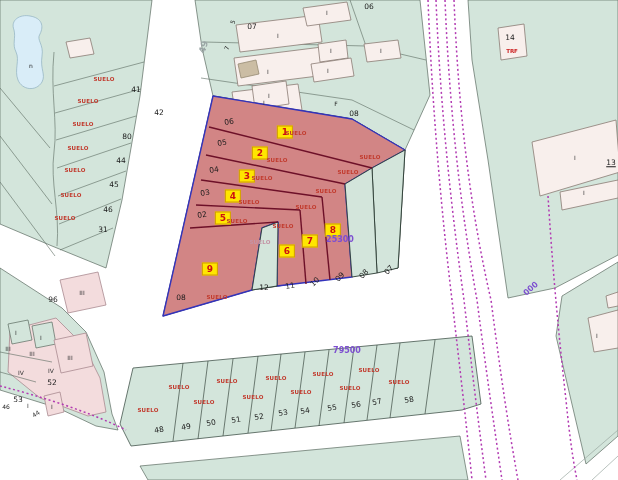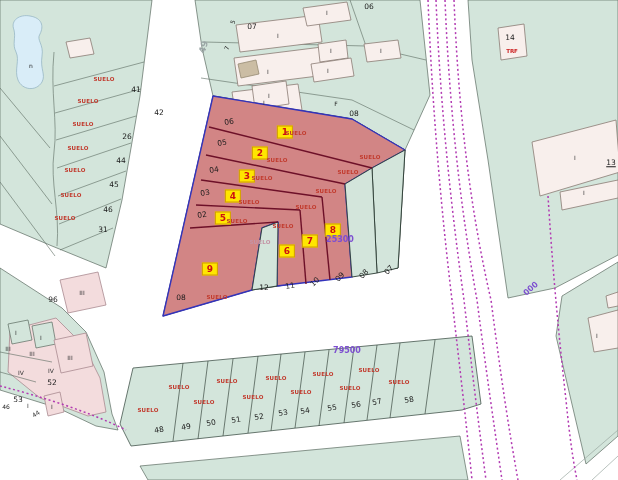--- a/index.html
+++ b/index.html
@@ -165,21 +165,21 @@
       <span class="lbl suelo" style="left: 227px; top: 382px;">SUELO</span>
       <span class="lbl suelo" style="left: 253px; top: 398px;">SUELO</span>
       <span class="lbl suelo" style="left: 276px; top: 379px;">SUELO</span>
       <span class="lbl suelo" style="left: 301px; top: 393px;">SUELO</span>
       <span class="lbl suelo" style="left: 323px; top: 375px;">SUELO</span>
       <span class="lbl suelo" style="left: 350px; top: 389px;">SUELO</span>
       <span class="lbl suelo" style="left: 369px; top: 371px;">SUELO</span>
       <span class="lbl suelo" style="left: 399px; top: 383px;">SUELO</span>
       <span class="lbl pnum" style="left: 136px; top: 90px;">41</span>
       <span class="lbl pnum" style="left: 127px; top: 113px; margin-left: 32px;">42</span>
-      <span class="lbl pnum" style="left: 127px; top: 137px;">26</span>
+      <span class="lbl pnum" style="left: 127px; top: 137px;">80</span>
       <span class="lbl pnum" style="left: 121px; top: 161px;">44</span>
       <span class="lbl pnum" style="left: 114px; top: 185px;">45</span>
       <span class="lbl pnum" style="left: 108px; top: 210px;">46</span>
       <span class="lbl pnum" style="left: 103px; top: 230px;">31</span>
       <span class="lbl pnum" style="left: 53px; top: 300px;">96</span>
       <span class="lbl pnum" style="left: 229px; top: 122px; transform: translate(-50%, -50%) rotate(-10deg);">06</span>
       <span class="lbl pnum" style="left: 222px; top: 143px; transform: translate(-50%, -50%) rotate(-10deg);">05</span>
       <span class="lbl pnum" style="left: 214px; top: 170px; transform: translate(-50%, -50%) rotate(-10deg);">04</span>
       <span class="lbl pnum" style="left: 205px; top: 193px; transform: translate(-50%, -50%) rotate(-10deg);">03</span>
       <span class="lbl pnum" style="left: 202px; top: 215px; transform: translate(-50%, -50%) rotate(-10deg);">02</span>

